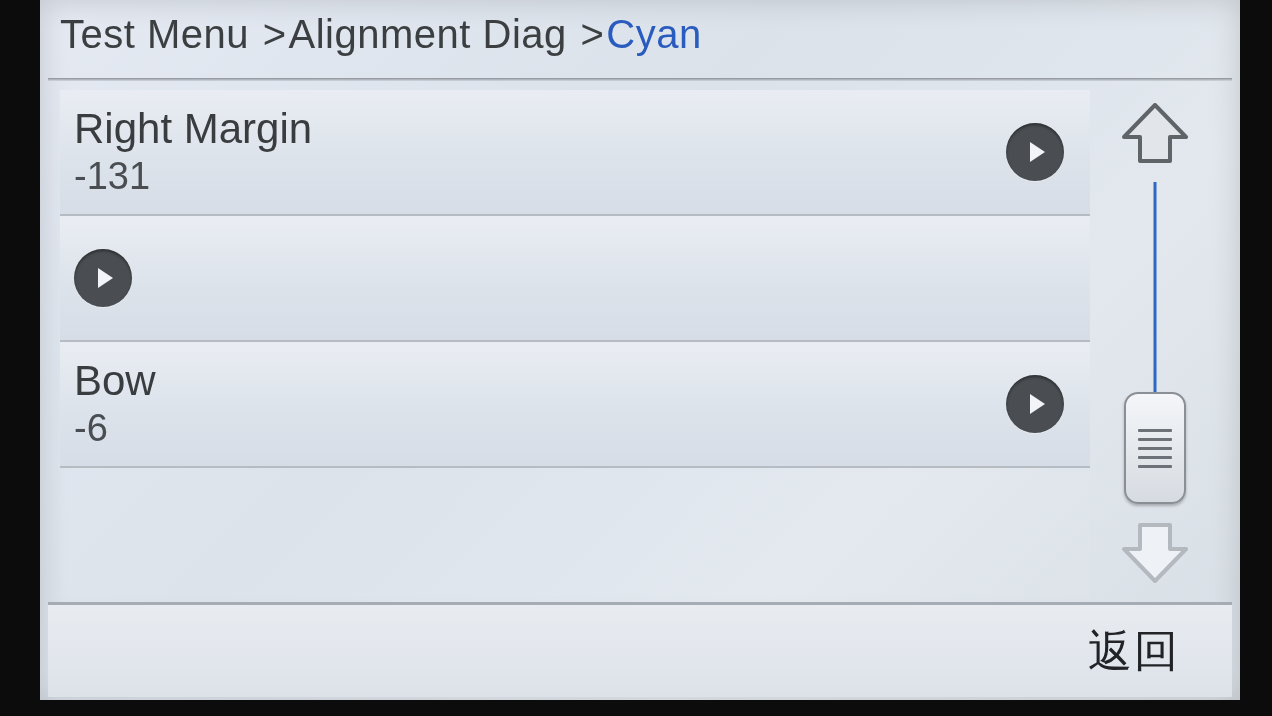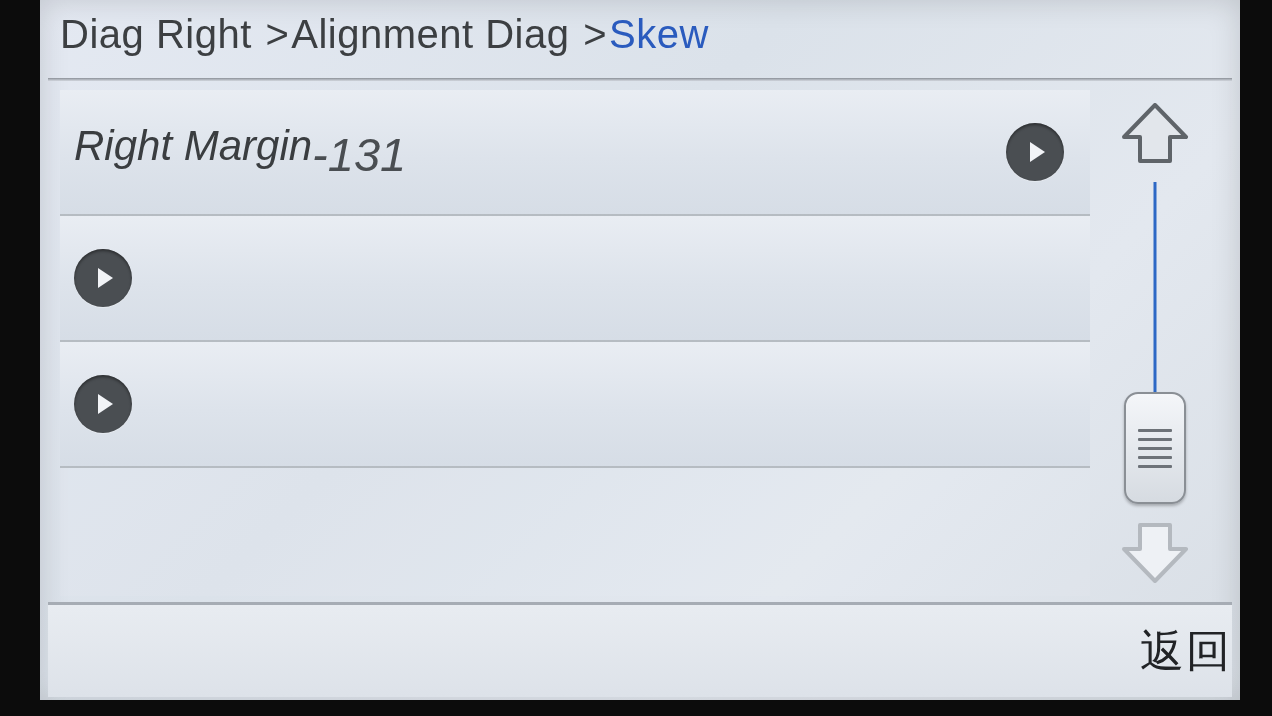--- a/index.html
+++ b/index.html
@@ -68,31 +68,30 @@
     align-items: center;
     justify-content: space-between;
     padding: 0 26px 0 14px;
     background: linear-gradient(180deg, #e9edf3 0%, #dde3eb 55%, #d6dde6 100%);
   }
   .list-item.highlight {
     box-shadow: inset 0 0 0 9px #f23d3d; 
   }
   .list-item .text-col {
     display: flex;
-    flex-direction: row;
+    flex-direction: column;
     line-height: 1.05;
-    font-style: italic;
   }
   .list-item .title {
     font-size: 42px;
     color: #3a3d40;
     font-weight: 500;
   }
   .list-item .value {
-    font-size: 47px;
+    font-size: 38px;
     color: #4a4e52;
     margin-top: 6px;
   }
   .nav-arrow {
     width: 58px;
     height: 58px;
     border-radius: 50%;
     background: #4a4e52;
     display: flex;
     align-items: center;
@@ -159,38 +158,39 @@
     position: absolute;
     left: 8px;
     right: 8px;
     top: 602px;
     height: 92px;
     border-top: 3px solid rgba(120,128,136,0.55);
     background: linear-gradient(180deg, #e8ecf1 0%, #dde2e9 100%);
     display: flex;
     align-items: center;
     justify-content: flex-end;
+    padding-right: 52px;
   }
   .back-btn {
     font-size: 44px;
     color: #212326;
     letter-spacing: 2px;
     font-family: "Microsoft YaHei", "PingFang SC", Arial, sans-serif;
   }
 </style>
 </head>
 <body>
 
 <div class="device-frame">
   <div class="screen">
 
     <div class="breadcrumb">
-      <span>Diag Right</span>
+      <span>Test Menu</span>
       <span class="sep">&gt;</span><span>Alignment Diag</span>
-      <span class="sep">&gt;</span><span class="current">Skew</span>
+      <span class="sep">&gt;</span><span class="current">Cyan</span>
     </div>
 
     <div class="hr"></div>
 
     <div class="content-area">
 
       <div class="list-item">
         <div class="text-col">
           <span class="title">Right Margin</span>
           <span class="value">-131</span>
@@ -204,20 +204,24 @@
 
       <div class="list-item">
         <div class="nav-arrow">
           <svg viewBox="0 0 24 24">
               <path d="M8 4 L20 12 L8 20 Z" fill="#f2f4f7"></path>
             </svg>
         </div>
       </div>
 
       <div class="list-item">
+        <div class="text-col">
+          <span class="title">Bow</span>
+          <span class="value">-6</span>
+        </div>
         <div class="nav-arrow">
           <svg viewBox="0 0 24 24">
               <path d="M8 4 L20 12 L8 20 Z" fill="#f2f4f7"></path>
             </svg>
         </div>
       </div>
 
 
     </div>
 

